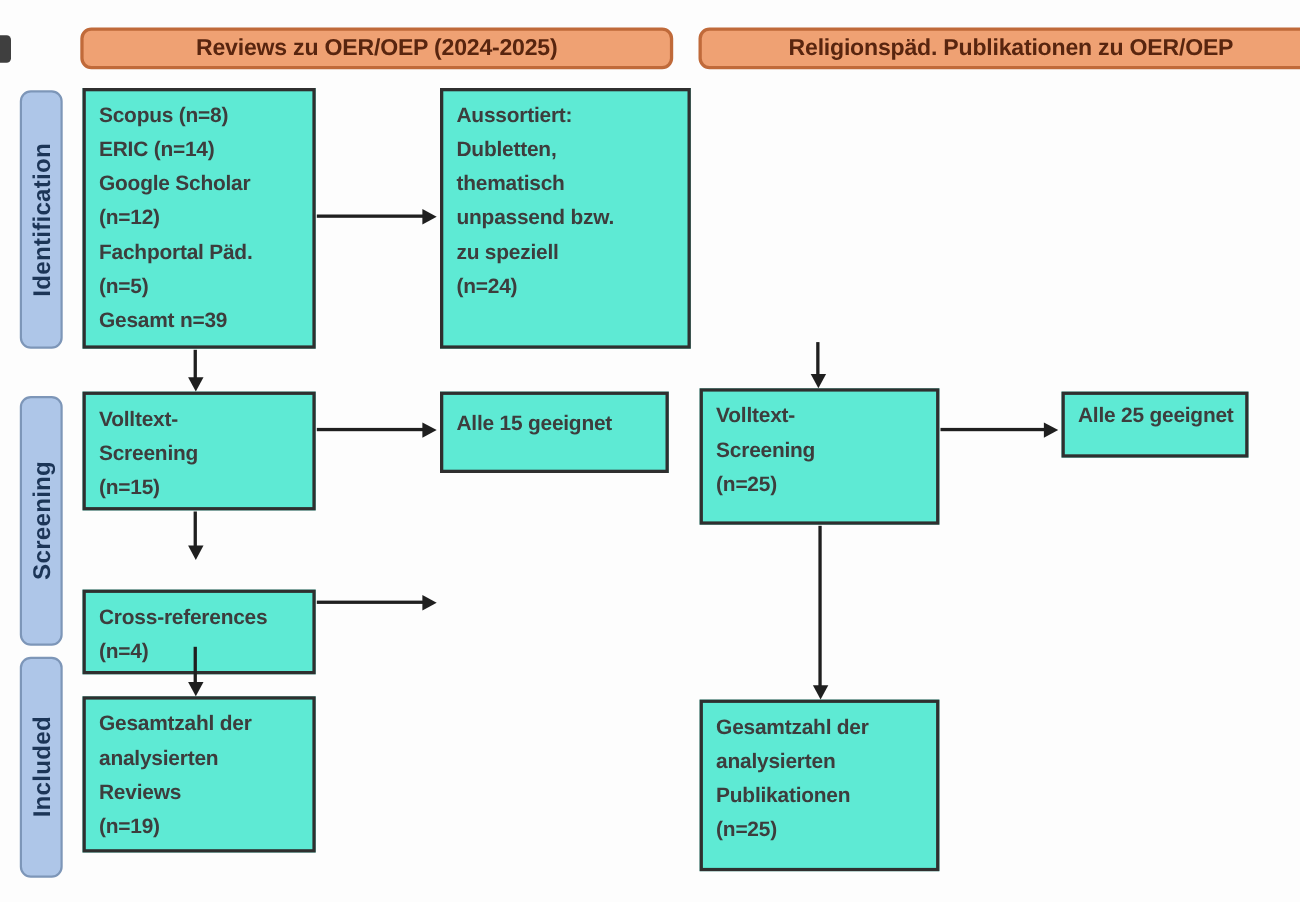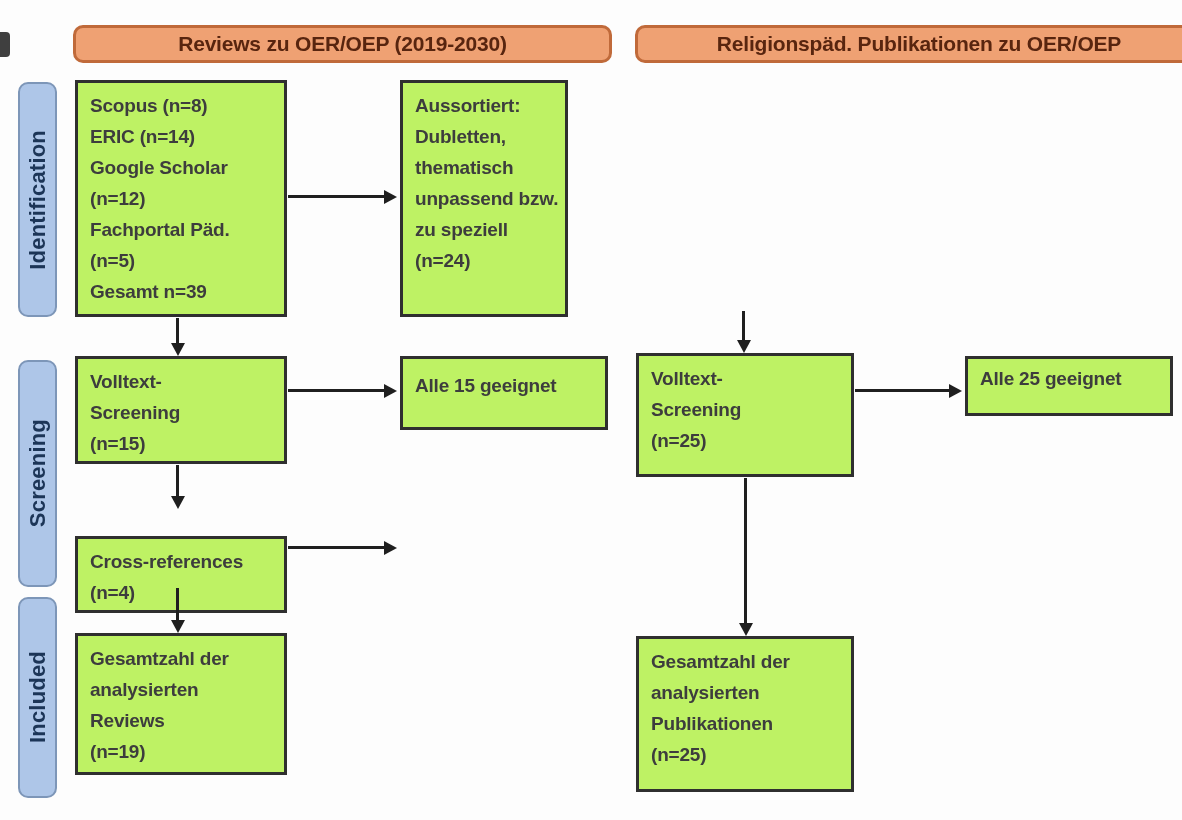--- a/index.html
+++ b/index.html
@@ -43,21 +43,21 @@
   }
   .stage span{
     writing-mode:vertical-rl;
     transform:rotate(180deg);
     font-size:22px;font-weight:700;
     letter-spacing:0.2px;
     white-space:nowrap;
   }
   .box{
     position:absolute;
-    background:#bef264;
+    background:#5eead4;
     border:3px solid var(--box_border);
     box-sizing:border-box;
     color:var(--box_text);
     font-size:19px;font-weight:700;
     line-height:31px;
     letter-spacing:-0.2px;
     white-space:pre;
     padding:7px 12px;
     overflow:hidden;
   }
@@ -79,61 +79,61 @@
     background:#3f3f3f;border-radius:0 4px 4px 0;
   }
 </style>
 </head>
 <body>
 
 <div class="canvas">
 
   <div class="edge-artifact"></div>
 
-  <div class="col-header" style="left:73px;width:539px;">Reviews zu OER/OEP (2019-2030)</div>
+  <div class="col-header" style="left:73px;width:539px;">Reviews zu OER/OEP (2024-2025)</div>
   <div class="col-header" style="left:635px;width:568px;">Religionspäd. Publikationen zu OER/OEP</div>
 
   <div class="stage" style="top:82px;height:235px;">
     <span>Identification</span>
   </div>
   <div class="stage" style="top:360px;height:227px;">
     <span>Screening</span>
   </div>
   <div class="stage" style="top:597px;height:201px;">
     <span>Included</span>
   </div>
 
   <div class="box" style="left:75px;top:80px;width:212px;height:237px;">Scopus (n=8)
 ERIC (n=14)
 Google Scholar
 (n=12)
 Fachportal Päd.
 (n=5)
 Gesamt n=39</div>
-  <div class="box" style="left:400px;top:80px;width:168px;height:237px;">Aussortiert:
+  <div class="box" style="left:400px;top:80px;width:228px;height:237px;">Aussortiert:
 Dubletten,
 thematisch
 unpassend bzw.
 zu speziell
 (n=24)</div>
   <div class="box" style="left:75px;top:356px;width:212px;height:108px;">Volltext-
 Screening
 (n=15)</div>
   <div class="box center-v" style="left:400px;top:356px;width:208px;height:74px;">Alle 15 geeignet</div>
   <div class="box" style="left:75px;top:536px;width:212px;height:77px;">Cross-references
 (n=4)</div>
   <div class="box" style="left:75px;top:633px;width:212px;height:142px;">Gesamtzahl der
 analysierten
 Reviews
 (n=19)</div>
 
   <div class="box" style="left:636px;top:353px;width:218px;height:124px;">Volltext-
 Screening
 (n=25)</div>
-  <div class="box center-v" style="left:965px;top:356px;width:208px;height:60px;">Alle 25 geeignet</div>
+  <div class="box center-v" style="left:965px;top:356px;width:170px;height:60px;">Alle 25 geeignet</div>
   <div class="box" style="left:636px;top:636px;width:218px;height:156px;">Gesamtzahl der
 analysierten
 Publikationen
 (n=25)</div>
 
   <div class="arrow-h" style="left:288px;top:195px;width:97px;"></div>
   <div class="arrow-v" style="left:176px;top:318px;height:26px;"></div>
   <div class="arrow-h" style="left:288px;top:389px;width:97px;"></div>
   <div class="arrow-v" style="left:176px;top:465px;height:32px;"></div>
   <div class="arrow-h" style="left:288px;top:546px;width:97px;"></div>

